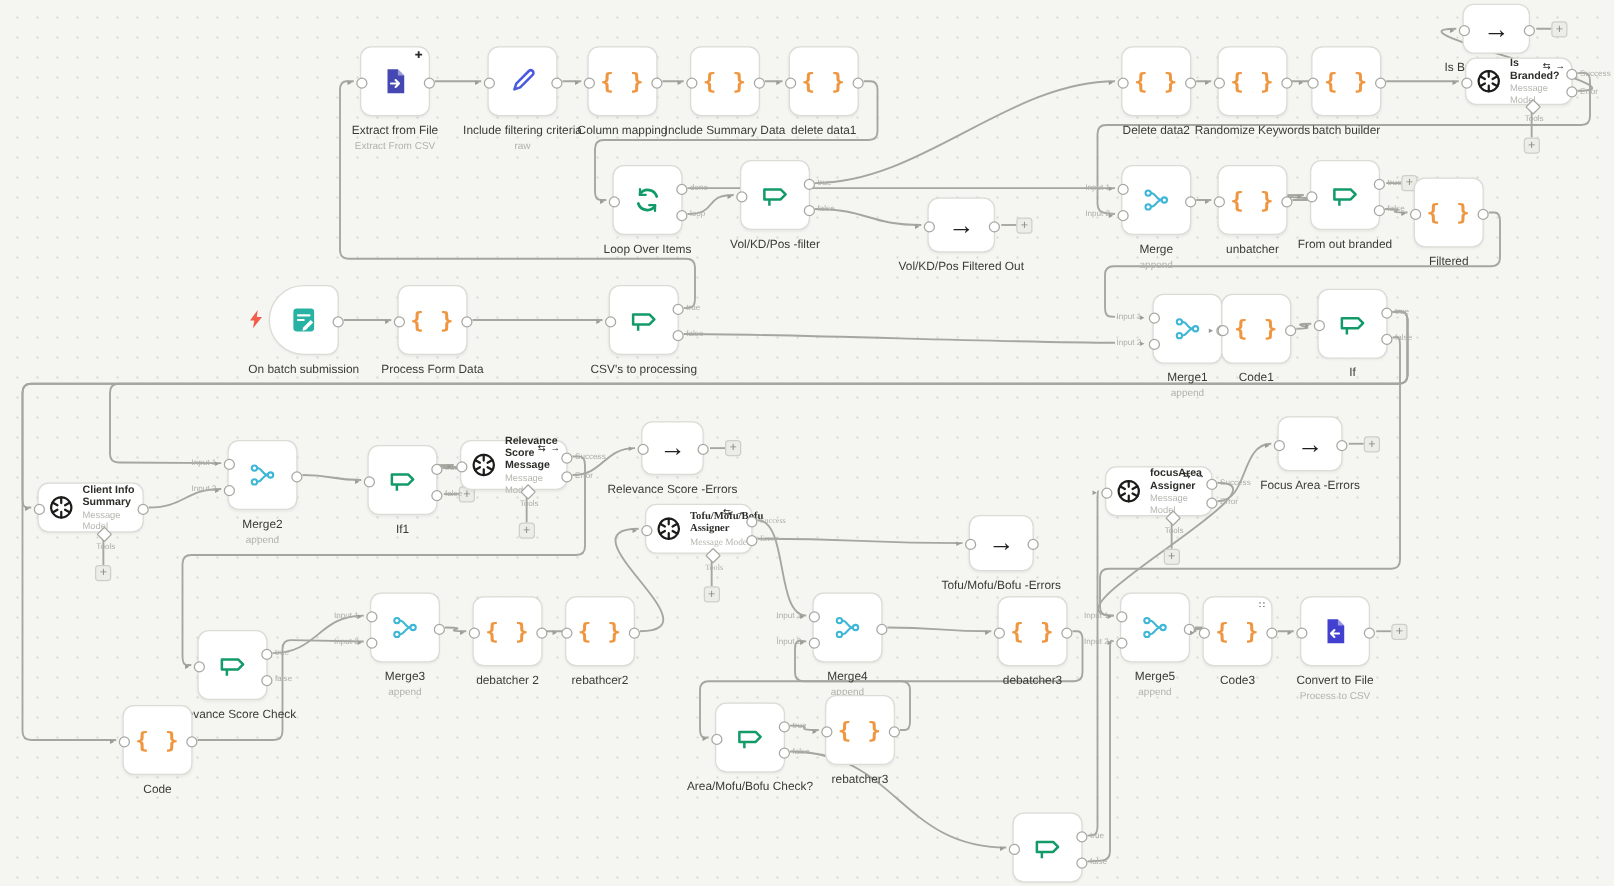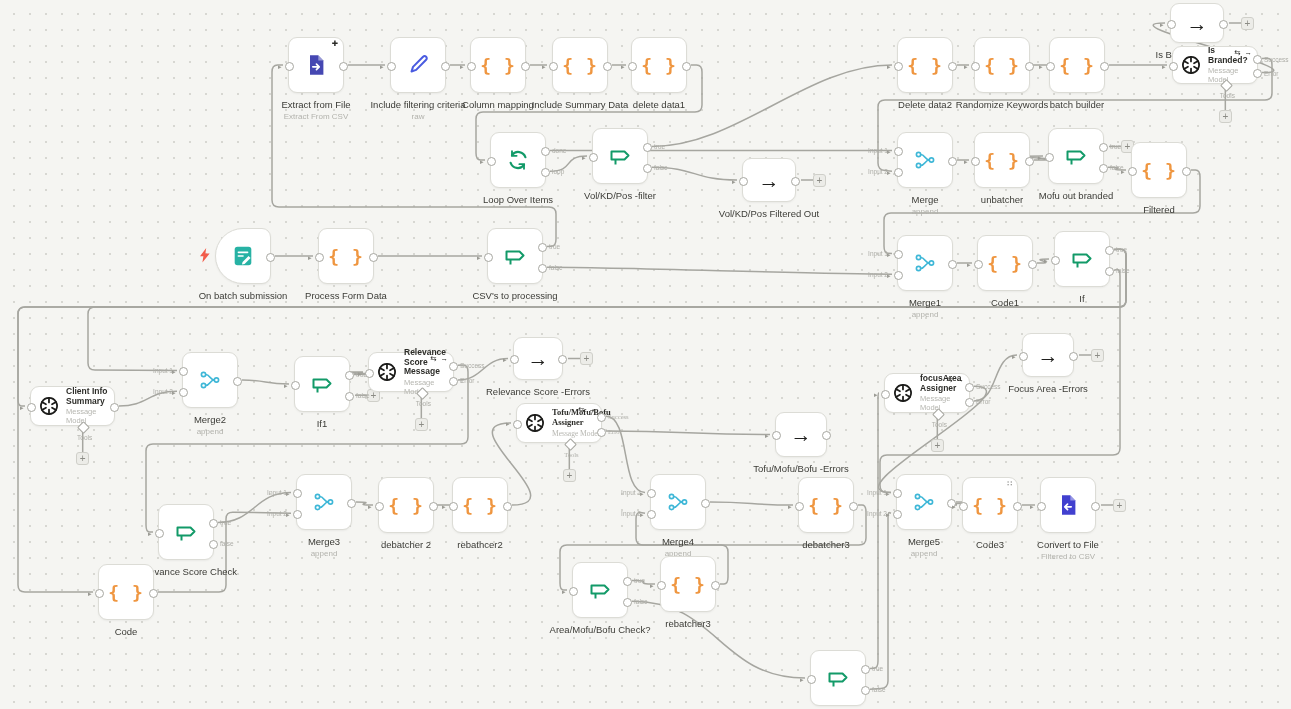--- a/index.html
+++ b/index.html
@@ -337,21 +337,21 @@
             <path d="M8.5 16.5 v5"></path>
           </svg>
         </span>
         <span class="port" style="left: -4px; top: 23.5px;"></span>
         <span class="inarrow" style="left: -11px; top: 23.5px;">▸</span>
         <span class="port" style="right: -5px; top: 13.98px;"></span>
         <span class="plabel" style="left: calc(100% + 7px); top: 14.48px;">true</span>
         <span class="port" style="right: -5px; top: 34.7px;"></span>
         <span class="plabel" style="left: calc(100% + 7px); top: 35.2px;">false</span>
       </div>
-      <div class="nlabel" style="left: -60px; top: 62px;">Mofu out branded</div>
+      <div class="nlabel" style="left: -60px; top: 62px;">From out branded</div>
     </div>
     <div class="node" style="left: 1131px; top: 142px;">
       <div class="box" style="width: 56px; height: 56px;">
         <span style="display: flex; align-items: center;">
           <span class="ic-code" style="color:#ef9640">{ }</span>
         </span>
         <span class="port" style="left: -4px; top: 23.5px;"></span>
         <span class="inarrow" style="left: -11px; top: 23.5px;">▸</span>
         <span class="port" style="right: -5px; top: 23.5px;"></span>
       </div>
@@ -394,21 +394,21 @@
         </span>
         <span class="port" style="left: -4px; top: 23.5px;"></span>
         <span class="inarrow" style="left: -11px; top: 23.5px;">▸</span>
         <span class="port" style="right: -5px; top: 13.98px;"></span>
         <span class="plabel" style="left: calc(100% + 7px); top: 14.48px;">true</span>
         <span class="port" style="right: -5px; top: 34.7px;"></span>
         <span class="plabel" style="left: calc(100% + 7px); top: 35.2px;">false</span>
       </div>
       <div class="nlabel" style="left: -60px; top: 62px;">CSV's to processing</div>
     </div>
-    <div class="node" style="left: 897px; top: 235px;">
+    <div class="node" style="left: 922px; top: 235px;">
       <div class="box" style="width: 56px; height: 56px;">
         <span style="display: flex; align-items: center;">
           <svg width="24" height="24" viewBox="0 0 26 26" fill="none" stroke="#3eb7d7" stroke-width="1.8">
             <path d="M8.3 7 C 13 7 13 13 17.7 13"></path>
             <path d="M8.3 19 C 13 19 13 13 17.7 13"></path>
             <circle cx="6" cy="7" r="2.3" fill="#fff"></circle>
             <circle cx="6" cy="19" r="2.3" fill="#fff"></circle>
             <circle cx="20" cy="13" r="2.3" fill="#fff"></circle>
           </svg>
         </span>
@@ -801,21 +801,21 @@
             <path d="M6.5 2.5 h9 l5.5 5.5 v15.5 h-14.5 z" fill="#4140cf"></path>
             <path d="M15.5 2.5 v5.5 h5.5 z" fill="#ffffff" opacity="0.45"></path>
             <path d="M16.5 15 h-7 m0 0 l3 -3 m-3 3 l3 3" stroke="#ffffff" stroke-width="1.8" fill="none" stroke-linecap="round"></path>
           </svg>
         </span>
         <span class="port" style="left: -4px; top: 23.5px;"></span>
         <span class="inarrow" style="left: -11px; top: 23.5px;">▸</span>
         <span class="port" style="right: -5px; top: 23.5px;"></span>
       </div>
       <div class="nlabel" style="left: -60px; top: 62px;">Convert to File</div>
-      <div class="nsub" style="left: -60px; top: 75px;">Filtered to CSV</div>
+      <div class="nsub" style="left: -60px; top: 75px;">Process to CSV</div>
     </div>
     <div class="node" style="left: 158px; top: 504px;">
       <div class="box" style="width: 56px; height: 56px;">
         <span style="display: flex; align-items: center;">
           <svg width="26" height="26" viewBox="0 0 26 26" fill="none" stroke="#129a68" stroke-width="2" stroke-linejoin="round">
             <path d="M4.5 8.5 h13 l4 4 -4 4 h-13 z"></path>
             <path d="M8.5 16.5 v5"></path>
           </svg>
         </span>
         <span class="port" style="left: -4px; top: 23.5px;"></span>

